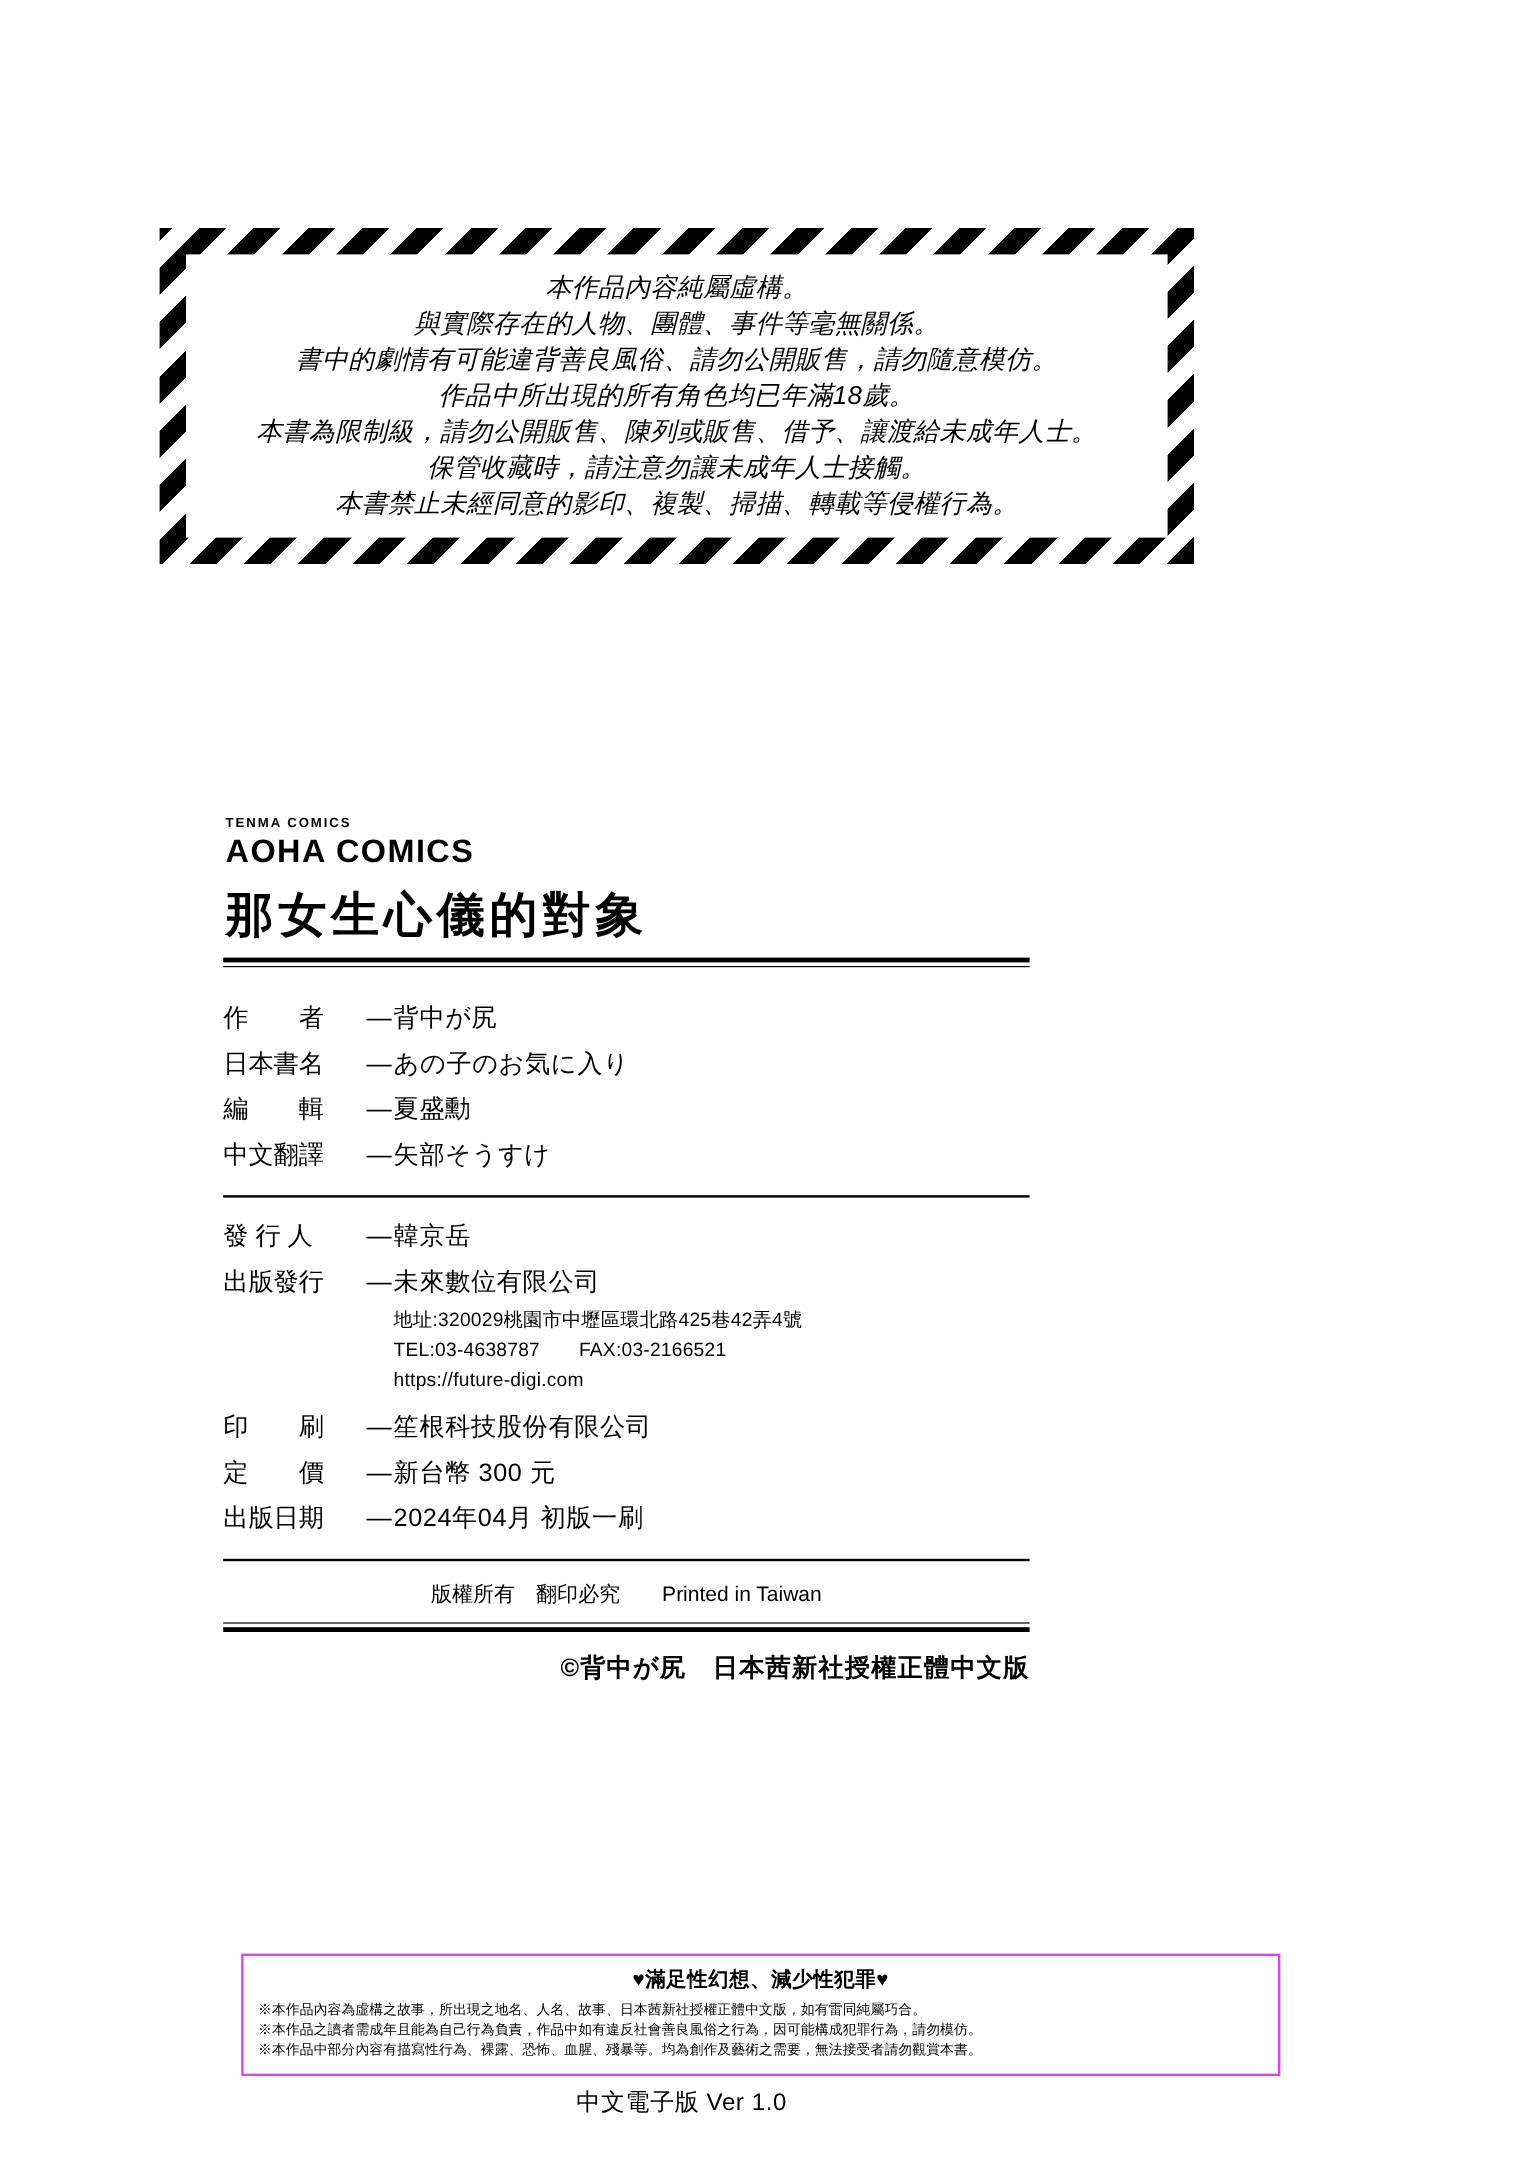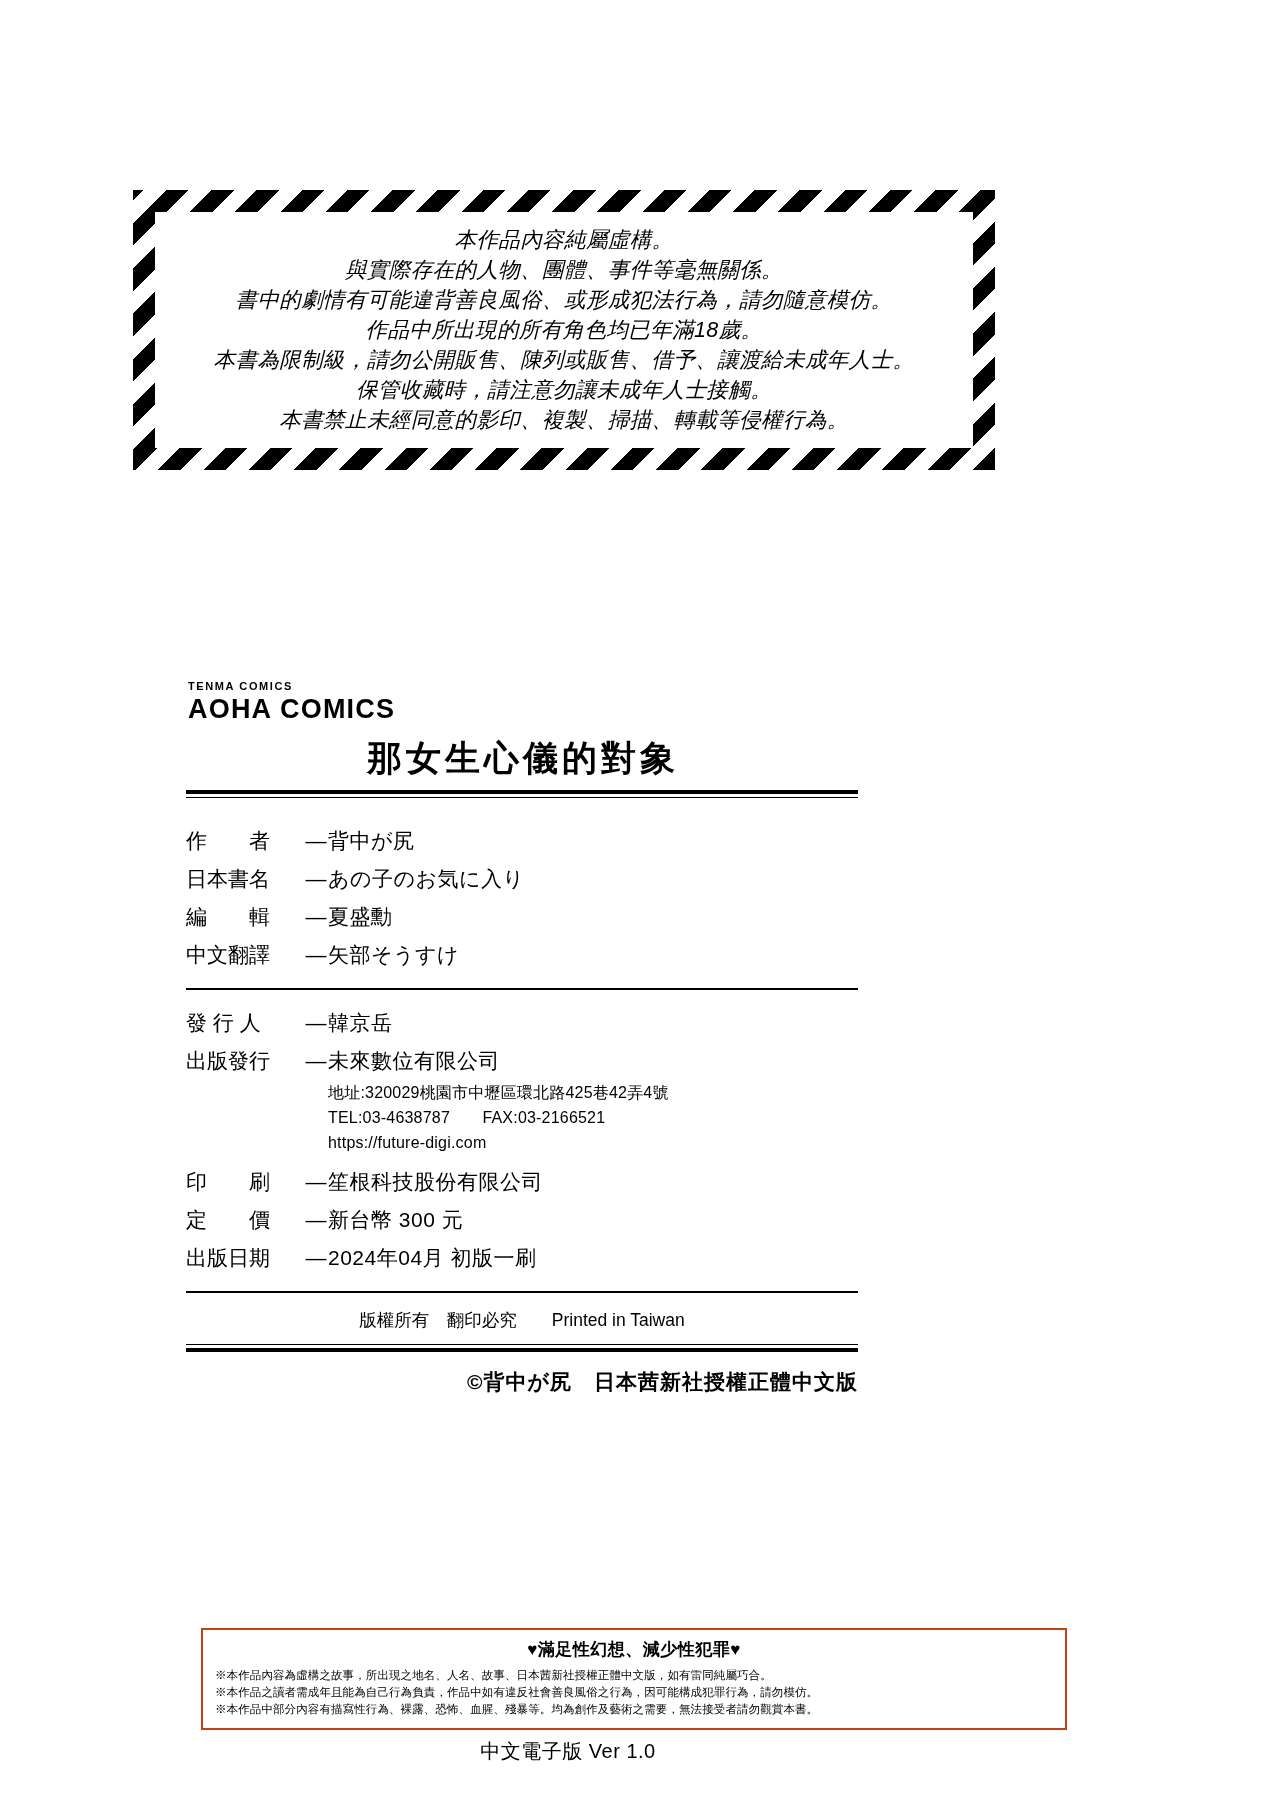--- a/index.html
+++ b/index.html
@@ -74,25 +74,24 @@
     margin: 0 0 2px 2px;
   }
   .imprint-big {
     font-size: 27px;
     letter-spacing: 1.2px;
     font-weight: 700;
     margin: 0 0 10px 2px;
   }
   .book-title {
     font-family: "DejaVu Sans", "Liberation Sans", sans-serif;
-    font-size: 35px;
+    font-size: 40px;
     font-weight: 700;
     letter-spacing: 4px;
     margin: 0 0 8px 2px;
-    text-align: center;
   }
 
   .rule-thick {
     border-top: 4px solid #000;
     margin: 4px 0 3px 0;
   }
   .rule-thin {
     border-top: 1.5px solid #000;
     margin: 0 0 0 0;
   }
@@ -151,21 +150,21 @@
     letter-spacing: 1px;
     margin-top: 16px;
   }
 
   
   .notice-box {
     position: absolute;
     left: 201px;
     top: 1628px;
     width: 866px;
-    border: 2px solid #c2410c;
+    border: 2px solid #d946ef;
     box-sizing: border-box;
     padding: 8px 12px 10px 12px;
     background: #fff;
   }
   .notice-title {
     text-align: center;
     font-size: 17px;
     font-weight: 700;
     letter-spacing: 0.5px;
     margin-bottom: 6px;
@@ -187,21 +186,21 @@
     letter-spacing: 0.5px;
   }
 </style>
 </head>
 <body>
 
 <div class="hazard-box">
   <div class="hazard-inner">
     <div class="hazard-line">本作品內容純屬虛構。</div>
     <div class="hazard-line">與實際存在的人物、團體、事件等毫無關係。</div>
-    <div class="hazard-line">書中的劇情有可能違背善良風俗、或形成犯法行為，請勿隨意模仿。</div>
+    <div class="hazard-line">書中的劇情有可能違背善良風俗、請勿公開販售，請勿隨意模仿。</div>
     <div class="hazard-line">作品中所出現的所有角色均已年滿18歲。</div>
     <div class="hazard-line">本書為限制級，請勿公開販售、陳列或販售、借予、讓渡給未成年人士。</div>
     <div class="hazard-line">保管收藏時，請注意勿讓未成年人士接觸。</div>
     <div class="hazard-line">本書禁止未經同意的影印、複製、掃描、轉載等侵權行為。</div>
   </div>
 </div>
 
 <div class="colophon">
   <div class="colo-inner">
 

